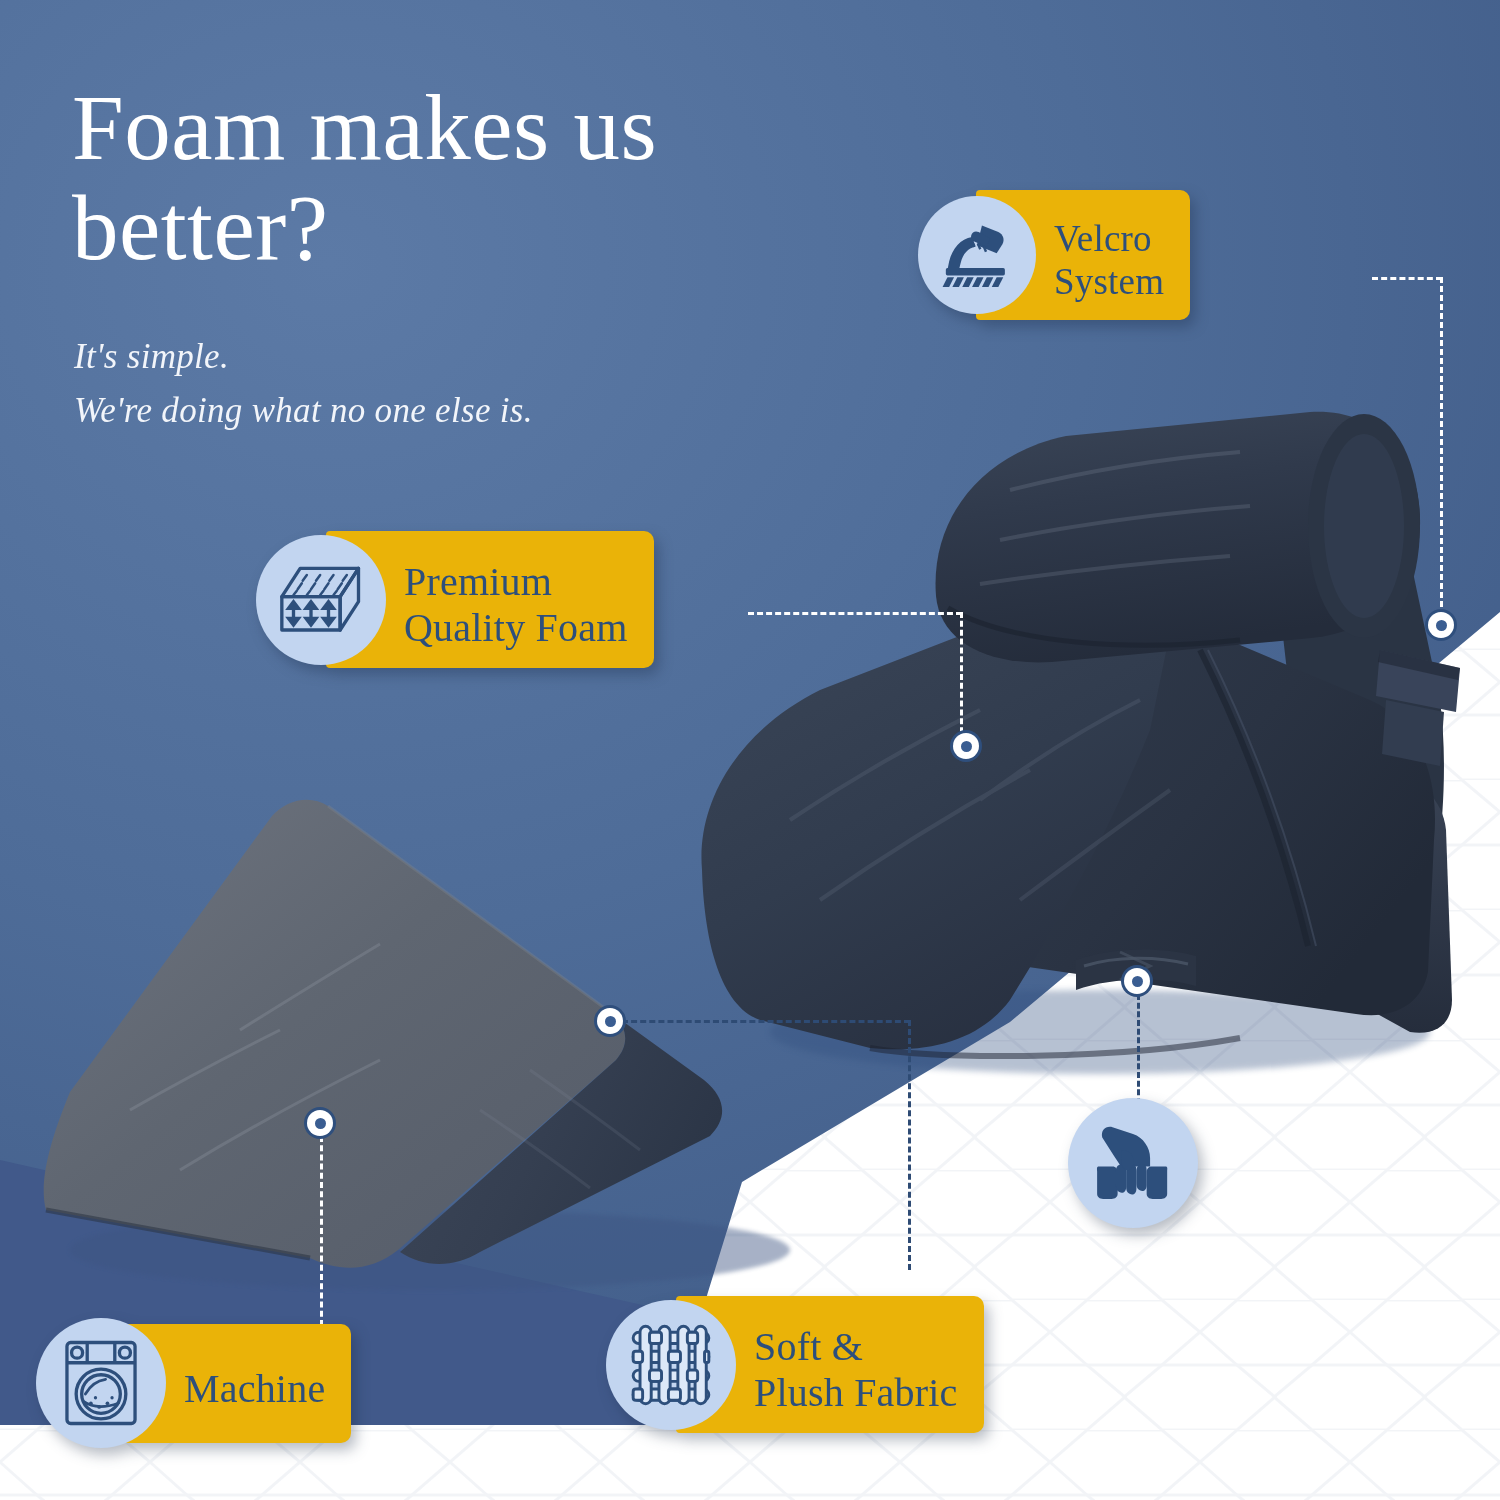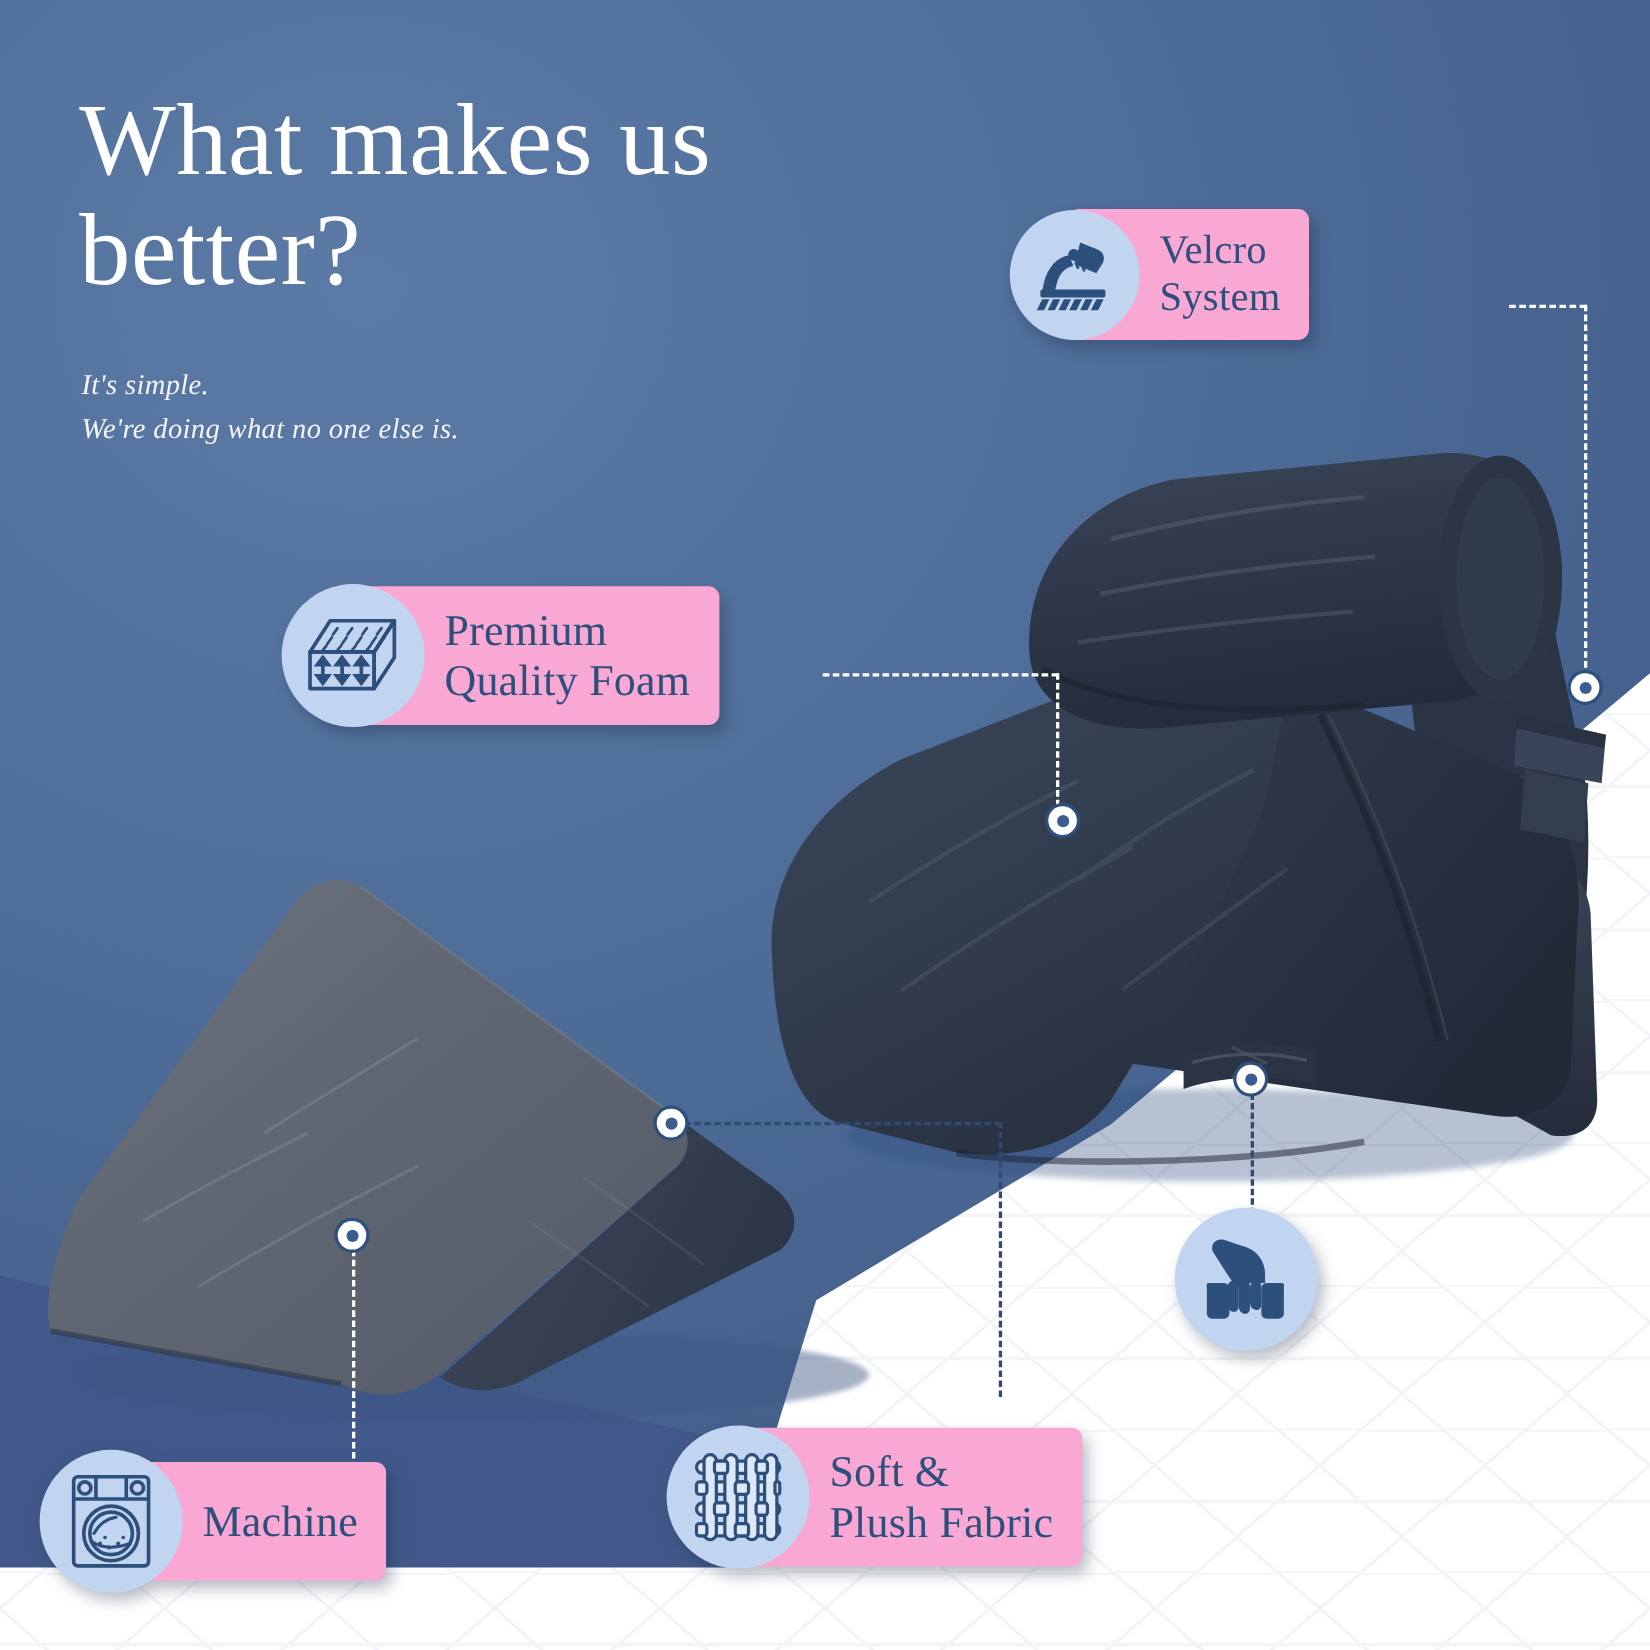--- a/index.html
+++ b/index.html
@@ -26,21 +26,21 @@
     position:absolute;left:72px;top:78px;width:900px;
     color:#ffffff;
     font-size:93px;line-height:1.08;
     font-weight:400;
     letter-spacing:.5px;
   }
   .subline{
     position:absolute;left:74px;top:330px;width:820px;
     color:#f2f5fa;
     font-style:italic;
-    font-size:26px;line-height:1.55;
+    font-size:35px;line-height:1.55;
     letter-spacing:.3px;
   }
 
   
   .prod{position:absolute;}
 
   
   #pillow-main{left:680px;top:400px;width:820px;height:700px;}
   
   #pillow-wedge{left:10px;top:780px;width:860px;height:520px;}
@@ -70,23 +70,23 @@
     filter:drop-shadow(5px 7px 7px rgba(18,34,60,.30));
   }
   .badge .bubble{
     position:relative;
     width:118px;height:118px;border-radius:50%;
     background:#c2d5f0;
     display:flex;align-items:center;justify-content:center;
     flex:0 0 auto;z-index:2;
   }
   .badge .plate{
-    background:#f9a8d4;
+    background:#eab308;
     margin-left:-60px;
-    padding:17px 26px 17px 78px;
+    padding:28px 26px 17px 78px;
     border-radius:4px 10px 10px 4px;
     min-height:74px;
     display:flex;align-items:center;
     z-index:1;
   }
   .badge .label{
     color:#2d4f7c;
     font-size:37px;line-height:1.15;
     white-space:pre-line;
     letter-spacing:.2px;
@@ -287,21 +287,21 @@
     <div class="dash-v dark" style="left:908px;top:1020px;height:250px;"></div>
   </div>
   <div class="dot" style="left:597px;top:1008px;"></div>
 
   <div class="conn">
     <div class="dash-v" style="left:320px;top:1136px;height:190px;"></div>
   </div>
   <div class="dot" style="left:307px;top:1110px;"></div>
 
   <div class="headline">
-    <div>What makes us</div>
+    <div>Foam makes us</div>
     <div>better?</div>
   </div>
   <div class="subline">
     <div>It's simple.</div>
     <div>We're doing what no one else is.</div>
   </div>
 
   <div class="badge" style="left:918px;top:190px;">
     <div class="bubble">
       <svg width="82" height="82" viewBox="0 0 100 100">

